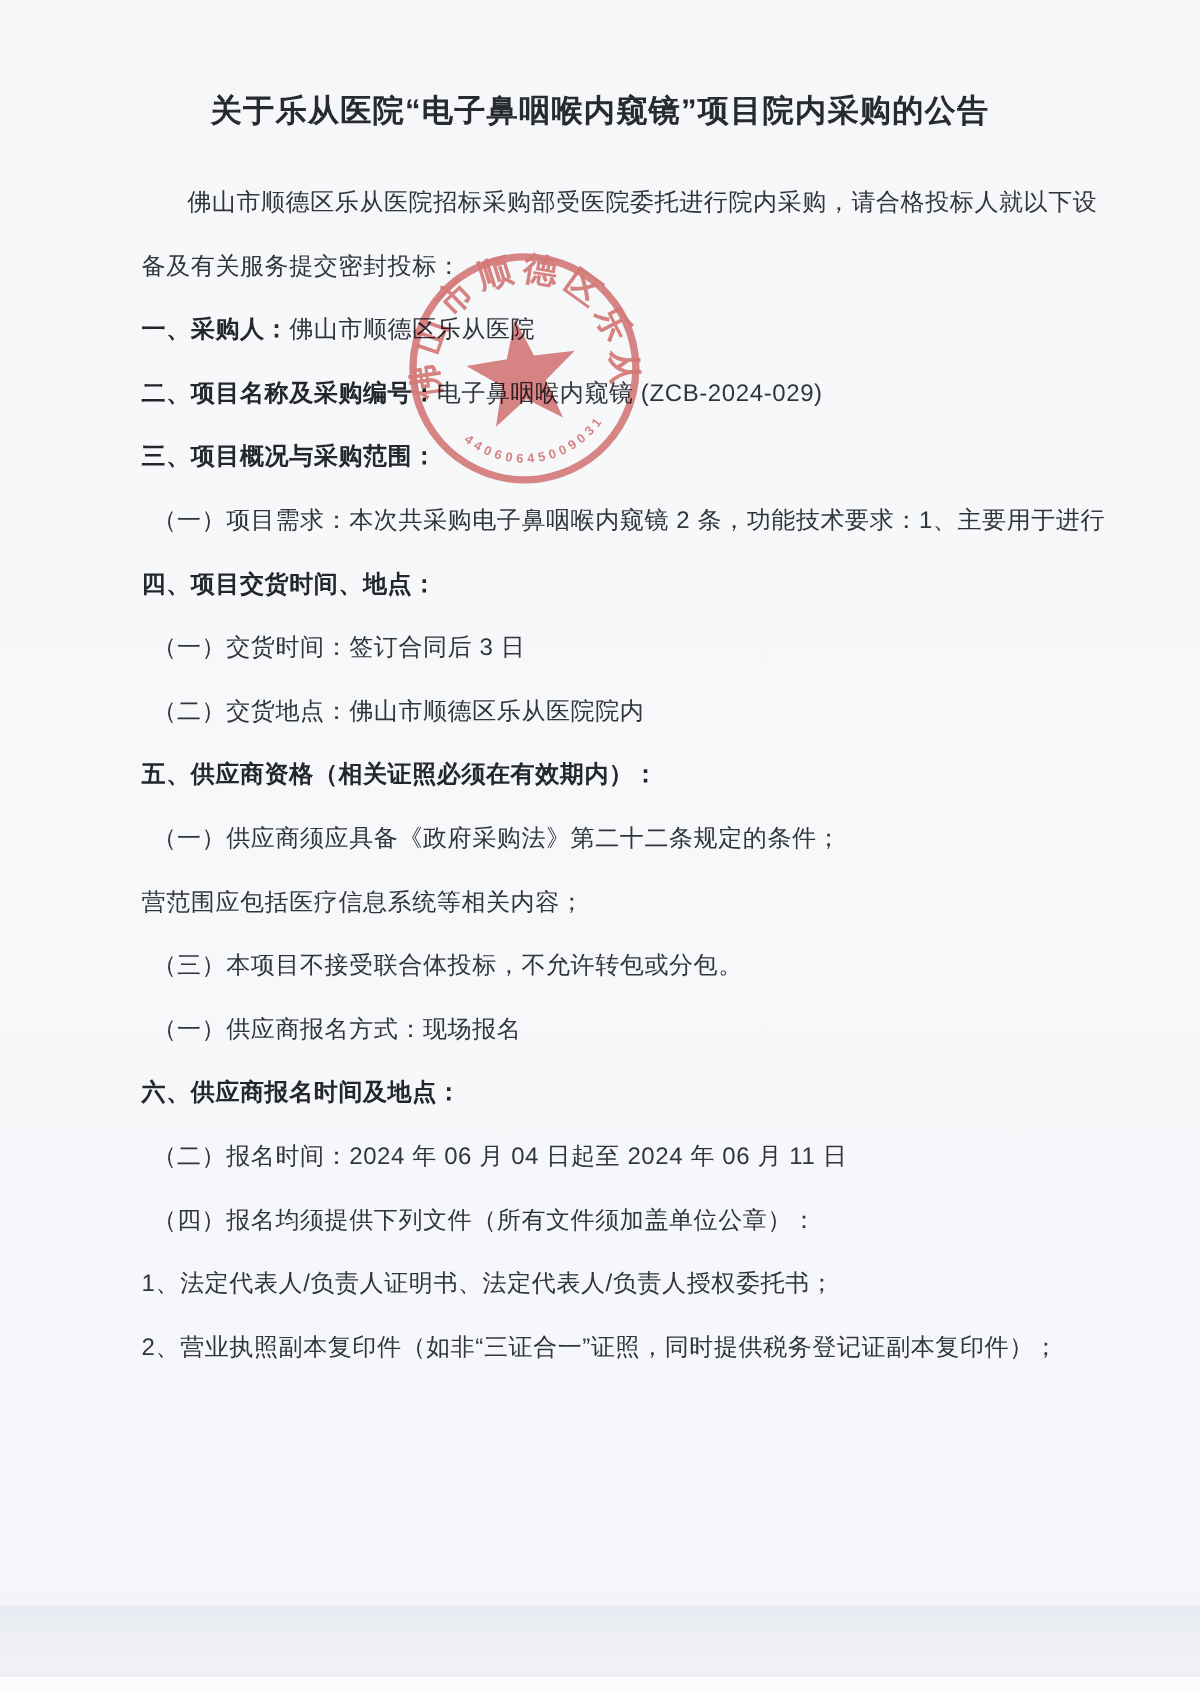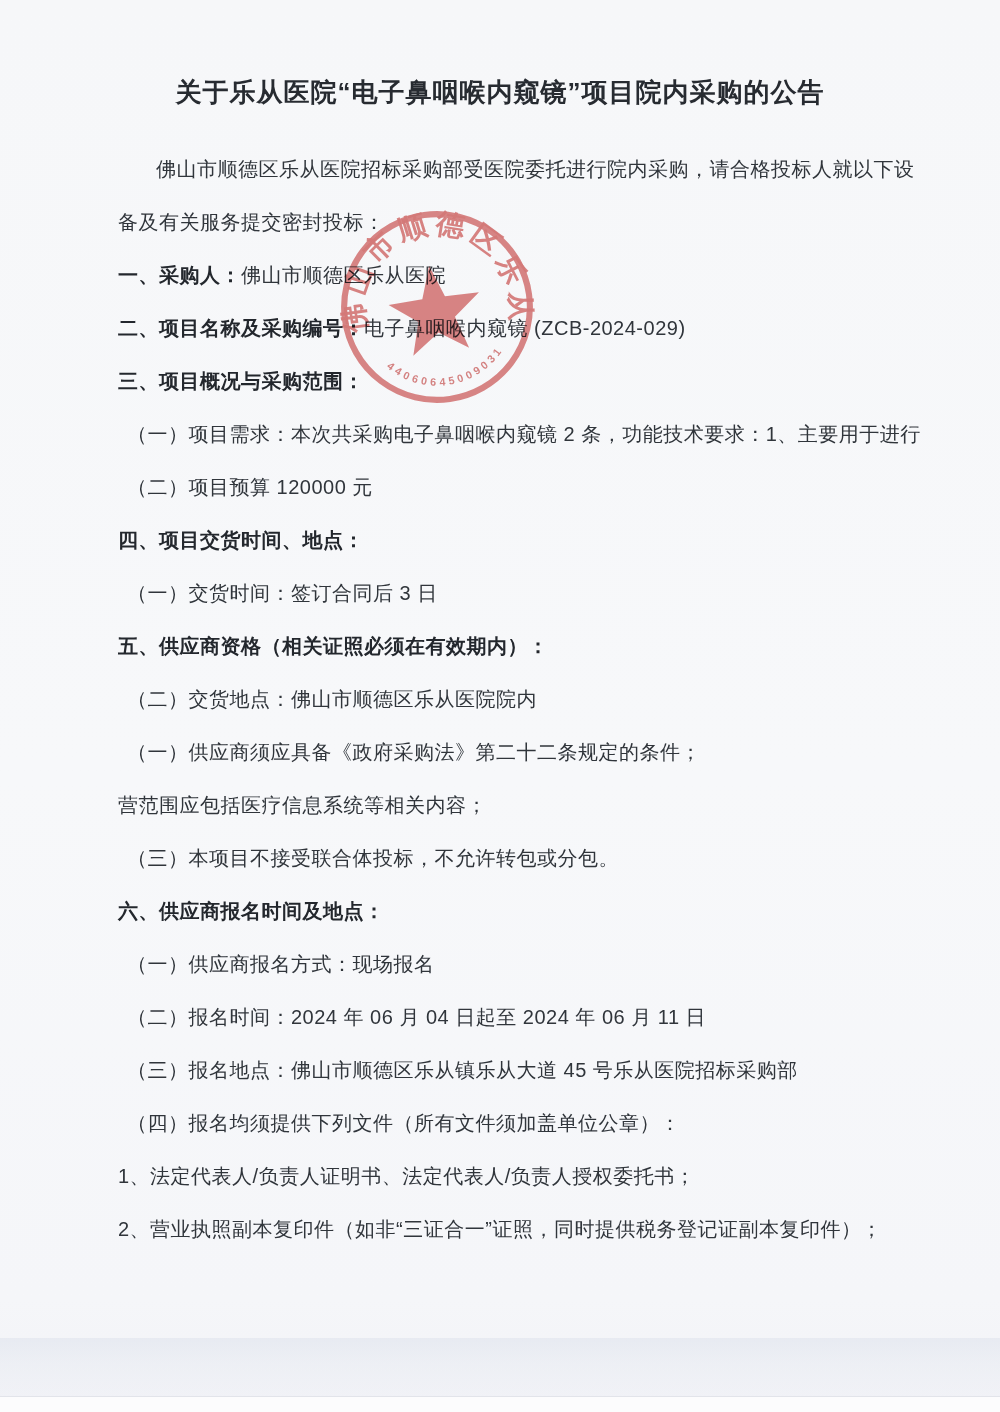--- a/index.html
+++ b/index.html
@@ -96,32 +96,30 @@
 
   <div class="title">关于乐从医院“电子鼻咽喉内窥镜”项目院内采购的公告</div>
 
   <div class="body-text">
     <div class="line indent"><span class="lbl"></span><span>佛山市顺德区乐从医院招标采购部受医院委托进行院内采购，请合格投标人就以下设</span></div>
     <div class="line"><span class="lbl"></span><span>备及有关服务提交密封投标：</span></div>
     <div class="line"><span class="lbl">一、采购人：</span><span>佛山市顺德区乐从医院</span></div>
     <div class="line"><span class="lbl">二、项目名称及采购编号：</span><span>电子鼻咽喉内窥镜 (ZCB-2024-029)</span></div>
     <div class="line"><span class="lbl">三、项目概况与采购范围：</span><span></span></div>
     <div class="line sub"><span class="lbl"></span><span>（一）项目需求：本次共采购电子鼻咽喉内窥镜 2 条，功能技术要求：1、主要用于进行</span></div>
-    <div class="line sub"><span class="lbl"></span><span>（二）项目预算 120000 元</span></div>
     <div class="line"><span class="lbl">四、项目交货时间、地点：</span><span></span></div>
     <div class="line sub"><span class="lbl"></span><span>（一）交货时间：签订合同后 3 日</span></div>
+    <div class="line sub"><span class="lbl"></span><span>（二）交货地点：佛山市顺德区乐从医院院内</span></div>
     <div class="line"><span class="lbl">五、供应商资格（相关证照必须在有效期内）：</span><span></span></div>
-    <div class="line sub"><span class="lbl"></span><span>（二）交货地点：佛山市顺德区乐从医院院内</span></div>
     <div class="line sub"><span class="lbl"></span><span>（一）供应商须应具备《政府采购法》第二十二条规定的条件；</span></div>
     <div class="line"><span class="lbl"></span><span>营范围应包括医疗信息系统等相关内容；</span></div>
     <div class="line sub"><span class="lbl"></span><span>（三）本项目不接受联合体投标，不允许转包或分包。</span></div>
+    <div class="line sub"><span class="lbl"></span><span>（一）供应商报名方式：现场报名</span></div>
     <div class="line"><span class="lbl">六、供应商报名时间及地点：</span><span></span></div>
-    <div class="line sub"><span class="lbl"></span><span>（一）供应商报名方式：现场报名</span></div>
     <div class="line sub"><span class="lbl"></span><span>（二）报名时间：2024 年 06 月 04 日起至 2024 年 06 月 11 日</span></div>
-    <div class="line sub"><span class="lbl"></span><span>（三）报名地点：佛山市顺德区乐从镇乐从大道 45 号乐从医院招标采购部</span></div>
     <div class="line sub"><span class="lbl"></span><span>（四）报名均须提供下列文件（所有文件须加盖单位公章）：</span></div>
     <div class="line"><span class="lbl"></span><span>1、法定代表人/负责人证明书、法定代表人/负责人授权委托书；</span></div>
     <div class="line"><span class="lbl"></span><span>2、营业执照副本复印件（如非“三证合一”证照，同时提供税务登记证副本复印件）；</span></div>
   </div>
 
   <svg class="seal" viewBox="0 0 194 194" xmlns="http://www.w3.org/2000/svg">
     <circle class="ring" cx="97" cy="97" r="91"></circle>
     <path id="sealTopArc" class="arc-guide" d="M 34.6,133 A 72,72 0 1 1 159.4,133"></path>
     <text class="seal-chars">
       <textPath href="#sealTopArc" startOffset="24" textLength="330">佛山市顺德区乐从医院</textPath>

